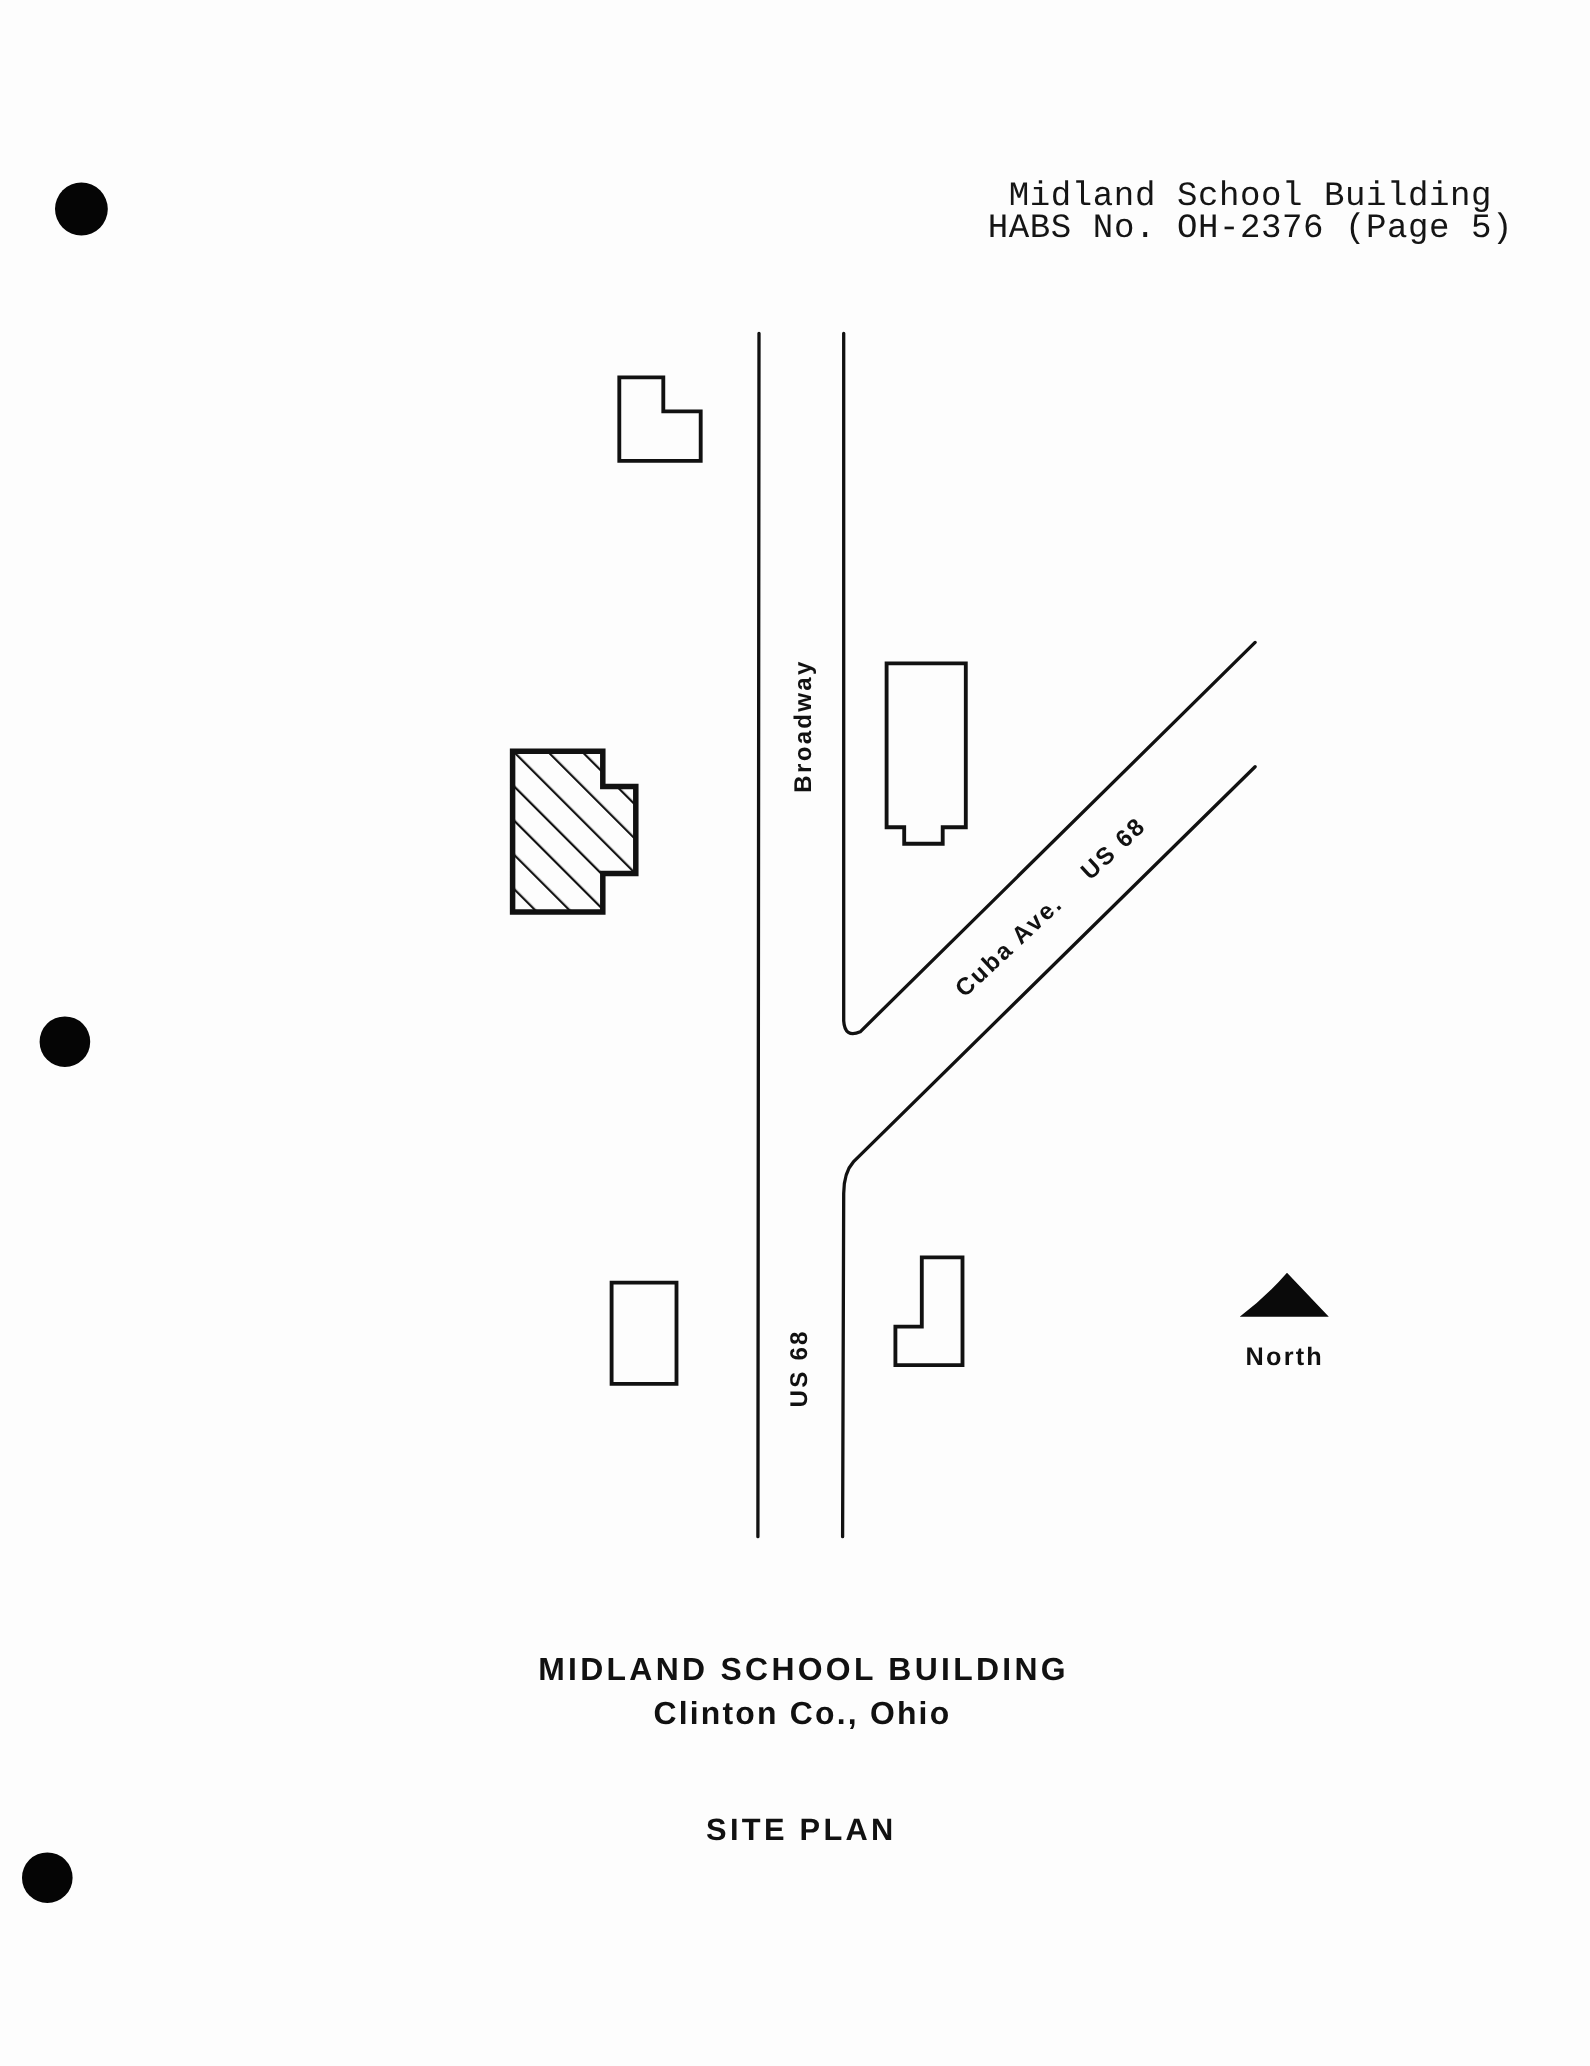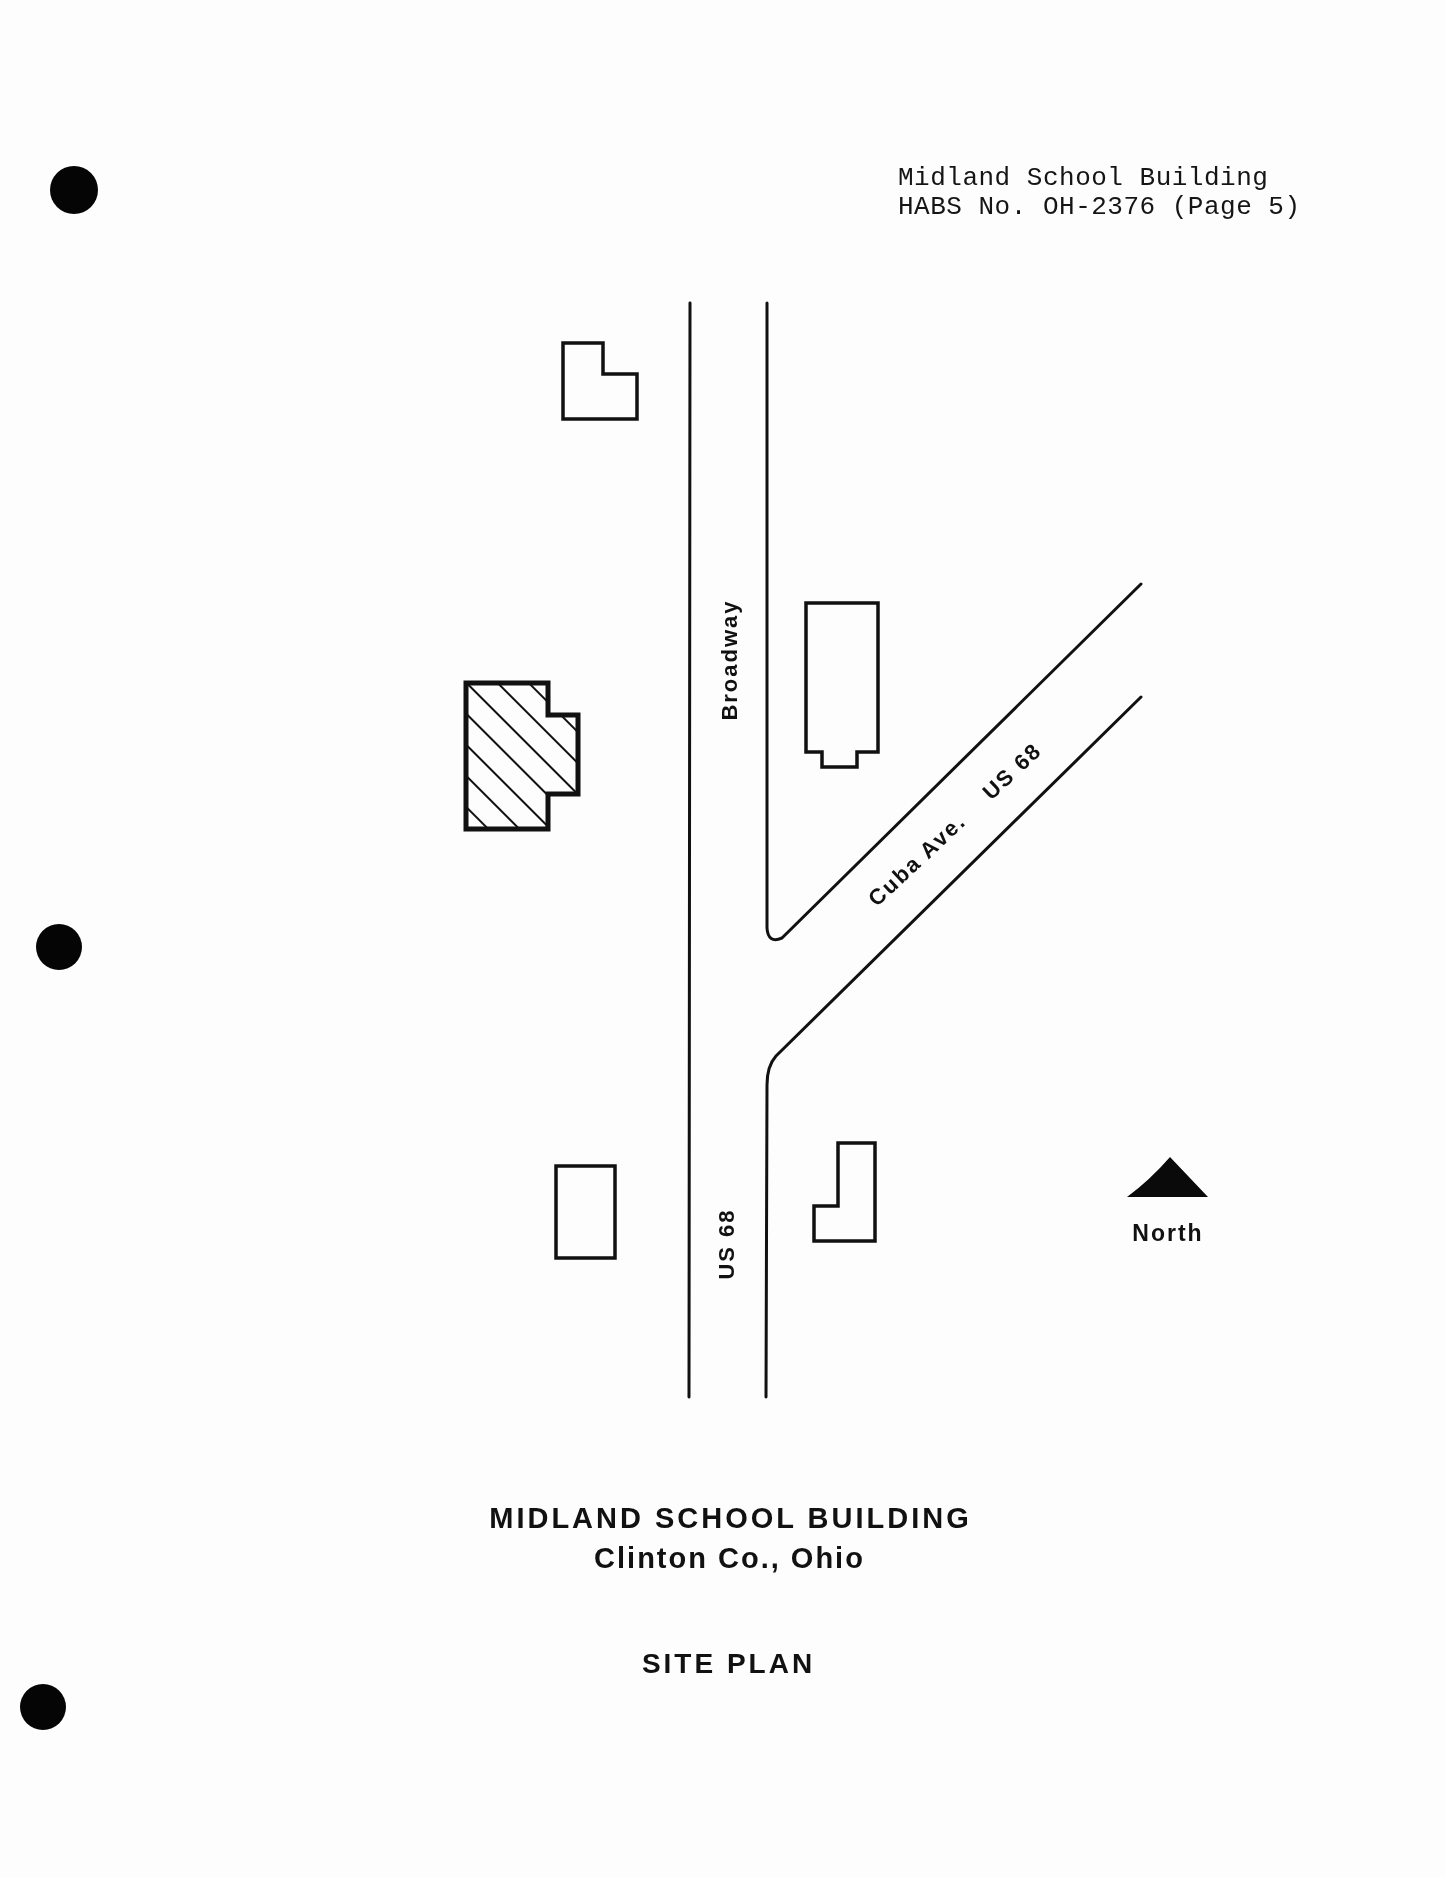--- a/index.html
+++ b/index.html
@@ -1,19 +1,19 @@
 <!DOCTYPE html>
 <html><head>
   <meta charset="utf-8">
   <style>
     html, body { margin: 0; padding: 0; background: #ffffff; }
     body { width: 1445px; height: 1878px; position: relative; overflow: hidden; }
     #page { position: absolute; left: 0; top: 0; width: 1445px; height: 1878px; background: #fdfdfd; }
     .hole { position: absolute; border-radius: 50%; background: #050505; }
-    .header { position: absolute; left: 898px; top: 164px; font-family: "Liberation Mono", "DejaVu Sans Mono", monospace; font-size: 26px; line-height: 29px; color: #151515; white-space: pre; letter-spacing: 0.5px; }
+    .header { position: absolute; left: 898px; top: 164px; font-family: "Liberation Mono", "DejaVu Sans Mono", monospace; font-size: 31px; line-height: 29px; color: #151515; white-space: pre; letter-spacing: 0.5px; text-align: center; }
     svg#map { position: absolute; left: 0; top: 0; }
     .map-label { font-family: "Liberation Sans", "DejaVu Sans", sans-serif; font-weight: bold; font-size: 22px; fill: #111; letter-spacing: 2px; }
     .north-label { font-family: "Liberation Sans", "DejaVu Sans", sans-serif; font-weight: bold; font-size: 23px; fill: #111; letter-spacing: 2px; }
     .title { position: absolute; left: 0; width: 1445px; text-align: center; font-family: "Liberation Sans", "DejaVu Sans", sans-serif; font-weight: bold; color: #111; }
     .title.t1 { top: 1502px; font-size: 29px; letter-spacing: 3px; left: 8px; }
     .title.t2 { top: 1542px; font-size: 29px; letter-spacing: 2px; left: 7px; }
     .title.t3 { top: 1648px; font-size: 28px; letter-spacing: 3px; left: 6px; }
   </style>
 </head>
 <body>

